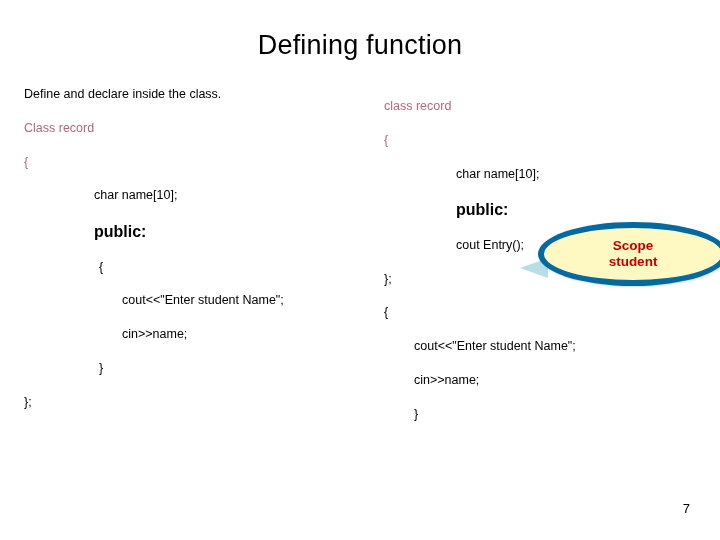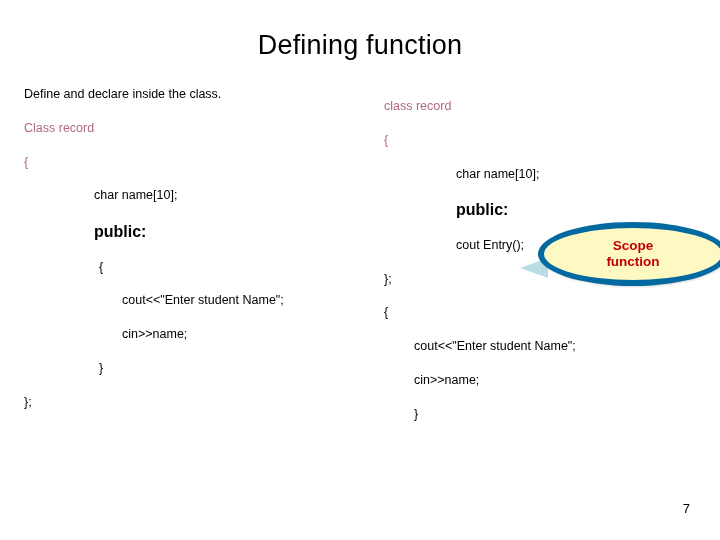--- a/index.html
+++ b/index.html
@@ -143,19 +143,19 @@
     <div class="line spaced">{</div>
     <div class="line spaced ind-r3">cout&lt;&lt;"Enter student Name";</div>
     <div class="line spaced ind-r3">cin&gt;&gt;name;</div>
     <div class="line ind-r3">}</div>
   </div>
 
   <div class="callout-tail"></div>
   <div class="callout">
     <div class="callout-text">
       <span>Scope</span><br>
-      <span>function</span>
+      <span>student</span>
     </div>
   </div>
 
   <div class="page-number">7</div>
 
 </div>
 
 </body></html>

